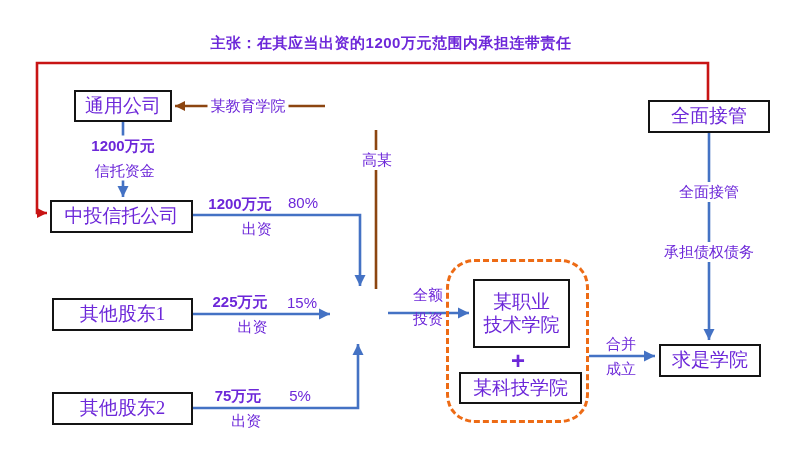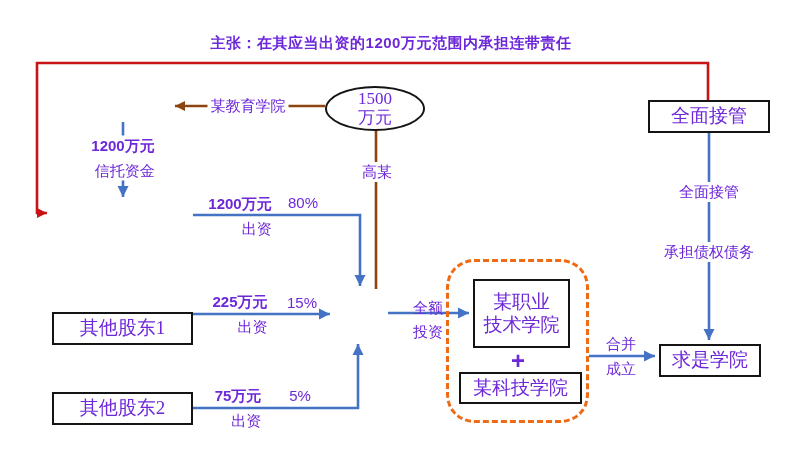--- a/index.html
+++ b/index.html
@@ -24,45 +24,45 @@
   .pct{font-family:"Liberation Sans","DejaVu Sans",sans-serif;font-weight:400;font-size:15px;}
   #claim{
     left:391px;top:43px;font-weight:700;font-size:15px;
     font-family:"Liberation Sans","DejaVu Sans",sans-serif;letter-spacing:.5px;
   }
   
   #n-tongyong{left:74px;top:90px;width:98px;height:32px;}
   #n-money{left:325px;top:86px;width:100px;height:45px;border-radius:50%;font-size:17px;line-height:1.1;}
   #n-jiaoyu{left:648px;top:100px;width:122px;height:33px;}
   #n-zhongtou{left:50px;top:200px;width:143px;height:33px;}
-  #n-gudong1{left:52px;top:312px;width:141px;height:33px;}
+  #n-gudong1{left:52px;top:298px;width:141px;height:33px;}
   #n-gudong2{left:52px;top:392px;width:141px;height:33px;}
   #n-qiushigs{left:333px;top:289px;width:55px;height:51px;}
   #n-zhiye{left:473px;top:279px;width:97px;height:69px;}
   #n-keji{left:459px;top:372px;width:123px;height:32px;}
   #n-qiushixy{left:659px;top:344px;width:102px;height:33px;}
   #merge-frame{
     position:absolute;z-index:1;left:446px;top:259px;width:143px;height:164px;
     border:3.5px dashed #ED6B15;border-radius:28px;box-sizing:border-box;background:transparent;
   }
   #n-plus{
     position:absolute;z-index:2;left:518px;top:361px;transform:translate(-50%,-50%);
     font-size:24px;font-weight:700;font-family:"Liberation Sans",sans-serif;
   }
   
   #l-choutao{left:248px;top:106px;}
-  #l-gaomou{left:377px;top:172px;}
+  #l-gaomou{left:377px;top:160px;}
   #l-xintuo{left:123px;top:158px;}
   #l-chuzi80{left:240px;top:216px;}
   #l-pct80{left:303px;top:203px;}
   #l-chuzi15{left:240px;top:314px;}
   #l-pct15{left:302px;top:303px;}
   #l-chuzi5{left:238px;top:408px;}
   #l-pct5{left:300px;top:396px;}
-  #l-quane{left:428px;top:320px;gap:6px;}
+  #l-quane{left:428px;top:307px;gap:6px;}
   #l-hebing{left:621px;top:356px;}
   #l-quanmian{left:709px;top:192px;}
   #l-chengdan{left:709px;top:252px;}
 </style>
 </head>
 <body>
 
 <div id="stage">
 
   <svg id="wires" viewBox="0 0 800 450">
@@ -94,30 +94,32 @@
 
     <path d="M388,313 H469" fill="none" stroke="#4472C4" stroke-width="2.6" marker-end="url(#ar-blue)"></path>
 
     <path d="M589,356 H655" fill="none" stroke="#4472C4" stroke-width="2.6" marker-end="url(#ar-blue)"></path>
 
     <path d="M709,133 V340" fill="none" stroke="#4472C4" stroke-width="2.6" marker-end="url(#ar-blue)"></path>
   </svg>
 
   <div class="lbl" id="claim">主张：在其应当出资的1200万元范围内承担连带责任</div>
 
+  <div class="node" id="n-tongyong">
+    <span>通用公司</span>
+  </div>
 
-  <div class="node" id="n-money">
-    <span>1500</span>
-    <span>万元</span>
-  </div>
 
   <div class="node" id="n-jiaoyu">
     <span>全面接管</span>
   </div>
 
+  <div class="node" id="n-zhongtou">
+    <span>中投信托公司</span>
+  </div>
 
   <div class="node" id="n-gudong1">
     <span>其他股东1</span>
   </div>
 
   <div class="node" id="n-gudong2">
     <span>其他股东2</span>
   </div>
 
 

